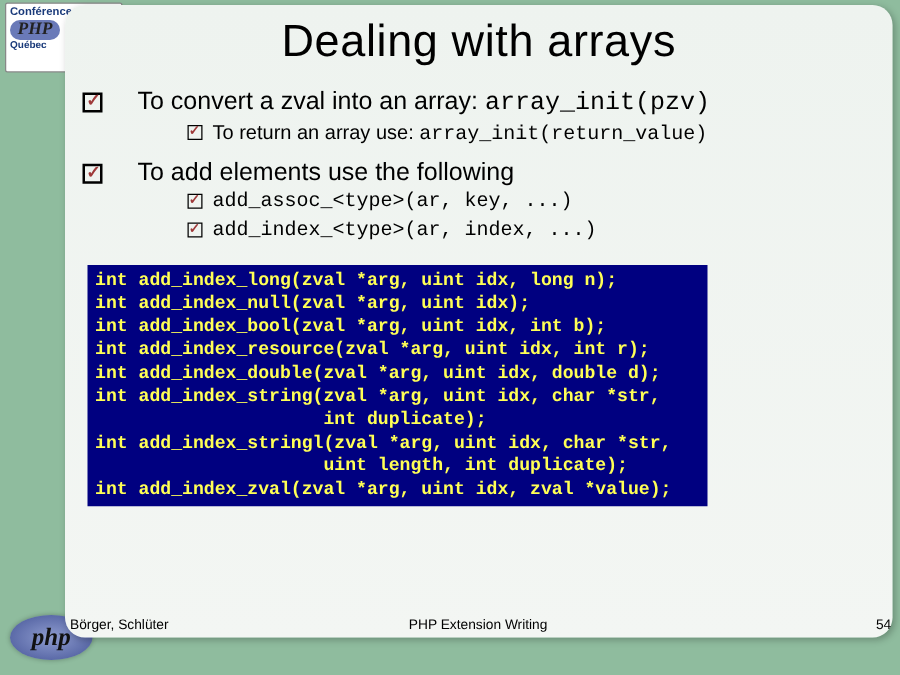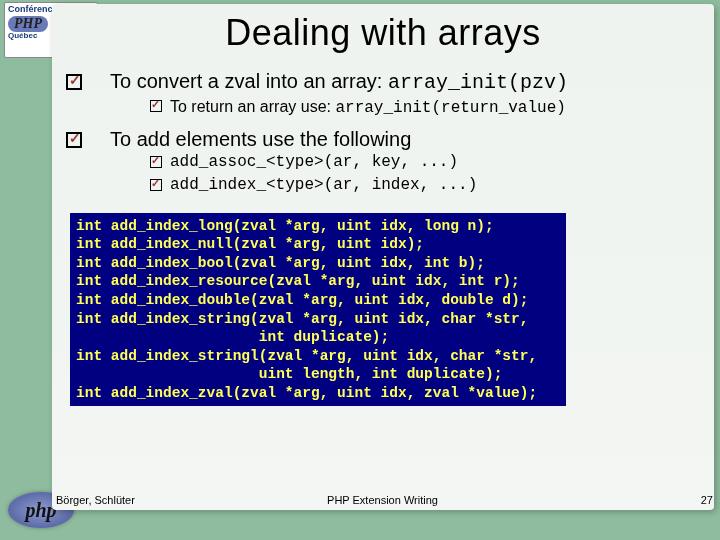--- a/index.html
+++ b/index.html
@@ -11,21 +11,21 @@
     position: relative;
     overflow: hidden;
   }
   .card {
     position: absolute;
     left: 52px;
     top: 4px;
     width: 662px;
     height: 506px;
     background: linear-gradient(180deg, #eef3ef 0%, #f3f6f3 100%);
-    border-radius: 4px;
+    border-radius: 16px;
     box-shadow: 2px 2px 6px rgba(0,0,0,0.25);
     padding: 8px 18px 0 18px;
   }
   .title {
     font-size: 36px;
     font-weight: 400;
     text-align: center;
     margin-bottom: 14px;
     font-family: Verdana, sans-serif;
     letter-spacing: 0.5px;
@@ -235,15 +235,15 @@
                      int duplicate);
 int add_index_stringl(zval *arg, uint idx, char *str,
                      uint length, int duplicate);
 int add_index_zval(zval *arg, uint idx, zval *value);</div>
 
   </div>
 
   <div class="footer">
     <span>Börger, Schlüter</span>
     <span class="center">PHP Extension Writing</span>
-    <span class="right">27</span>
+    <span class="right">54</span>
   </div>
 </div>
 
 </body></html>

